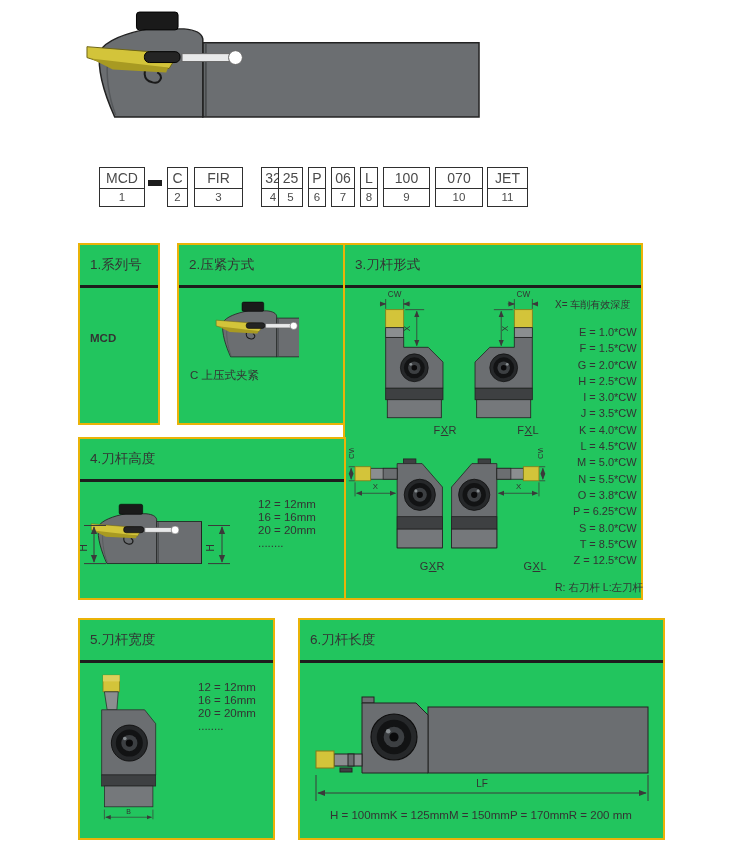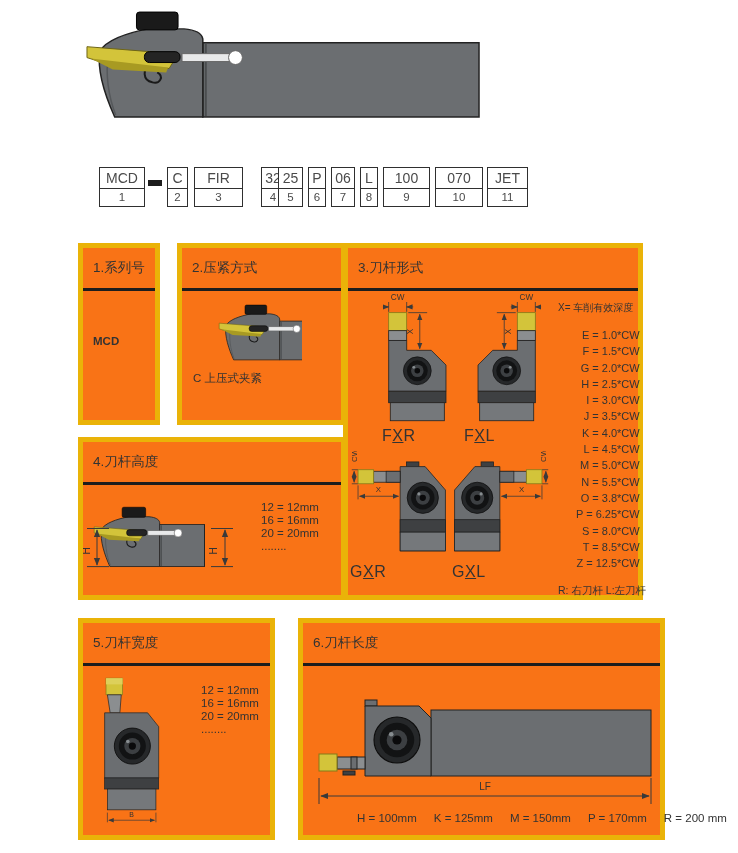--- a/index.html
+++ b/index.html
@@ -11,31 +11,31 @@
   
   .top-photo{position:absolute;left:85px;top:8px;width:396px;height:117px;}
   
   .code-row{position:absolute;left:99px;top:167px;width:432px;height:41px;}
   .cbox{position:absolute;top:0;height:40px;border:1.5px solid #2f2f2f;box-sizing:border-box;
         text-align:center;background:#fff;}
   .cbox .cv{height:20px;line-height:20px;border-bottom:1.5px solid #2f2f2f;font-size:14px;color:#4a4a4a;}
   .cbox .cn{height:16px;line-height:16px;font-size:11.5px;color:#4a4a4a;}
   .dash{position:absolute;left:49px;top:13px;width:14px;height:6px;background:#1d1d1d;}
   
-  .box{position:absolute;border:5px solid #eab308;box-sizing:border-box;background:#f97316;}
+  .box{position:absolute;border:2px solid #eab308;box-sizing:border-box;background:#22c55e;}
   .hd{height:40px;line-height:40px;padding-left:10px;font-size:13.5px;color:#333;
       border-bottom:3px solid #1d1d1d;box-sizing:content-box;}
   .bd{position:relative;}
   .abs{position:absolute;}
   .vals{font-size:11.5px;line-height:13px;color:#333;}
-  .fxlabel{position:absolute;font-size:16px;color:#333;text-align:left;letter-spacing:.5px;}
+  .fxlabel{position:absolute;font-size:11px;color:#333;text-align:right;letter-spacing:.5px;}
   .fxlabel .u{text-decoration:underline;}
   .note{position:absolute;font-size:10px;color:#333;white-space:nowrap;}
   .dlist{position:absolute;font-size:11px;line-height:16.3px;color:#333;white-space:nowrap;text-align:right;}
-  .s6sizes{position:absolute;display:flex;gap:17px;font-size:11.5px;color:#333;white-space:nowrap;margin-left:24px;}
+  .s6sizes{position:absolute;display:flex;font-size:11.5px;color:#333;white-space:nowrap;}
   .mcd{position:absolute;font-size:11.5px;font-weight:600;color:#333;}
   .caption{position:absolute;font-size:11.5px;color:#333;white-space:nowrap;}
 </style>
 </head>
 <body>
 
 <div class="page">
 
   <svg width="0" height="0" style="position:absolute" aria-hidden="true">
     <defs>

